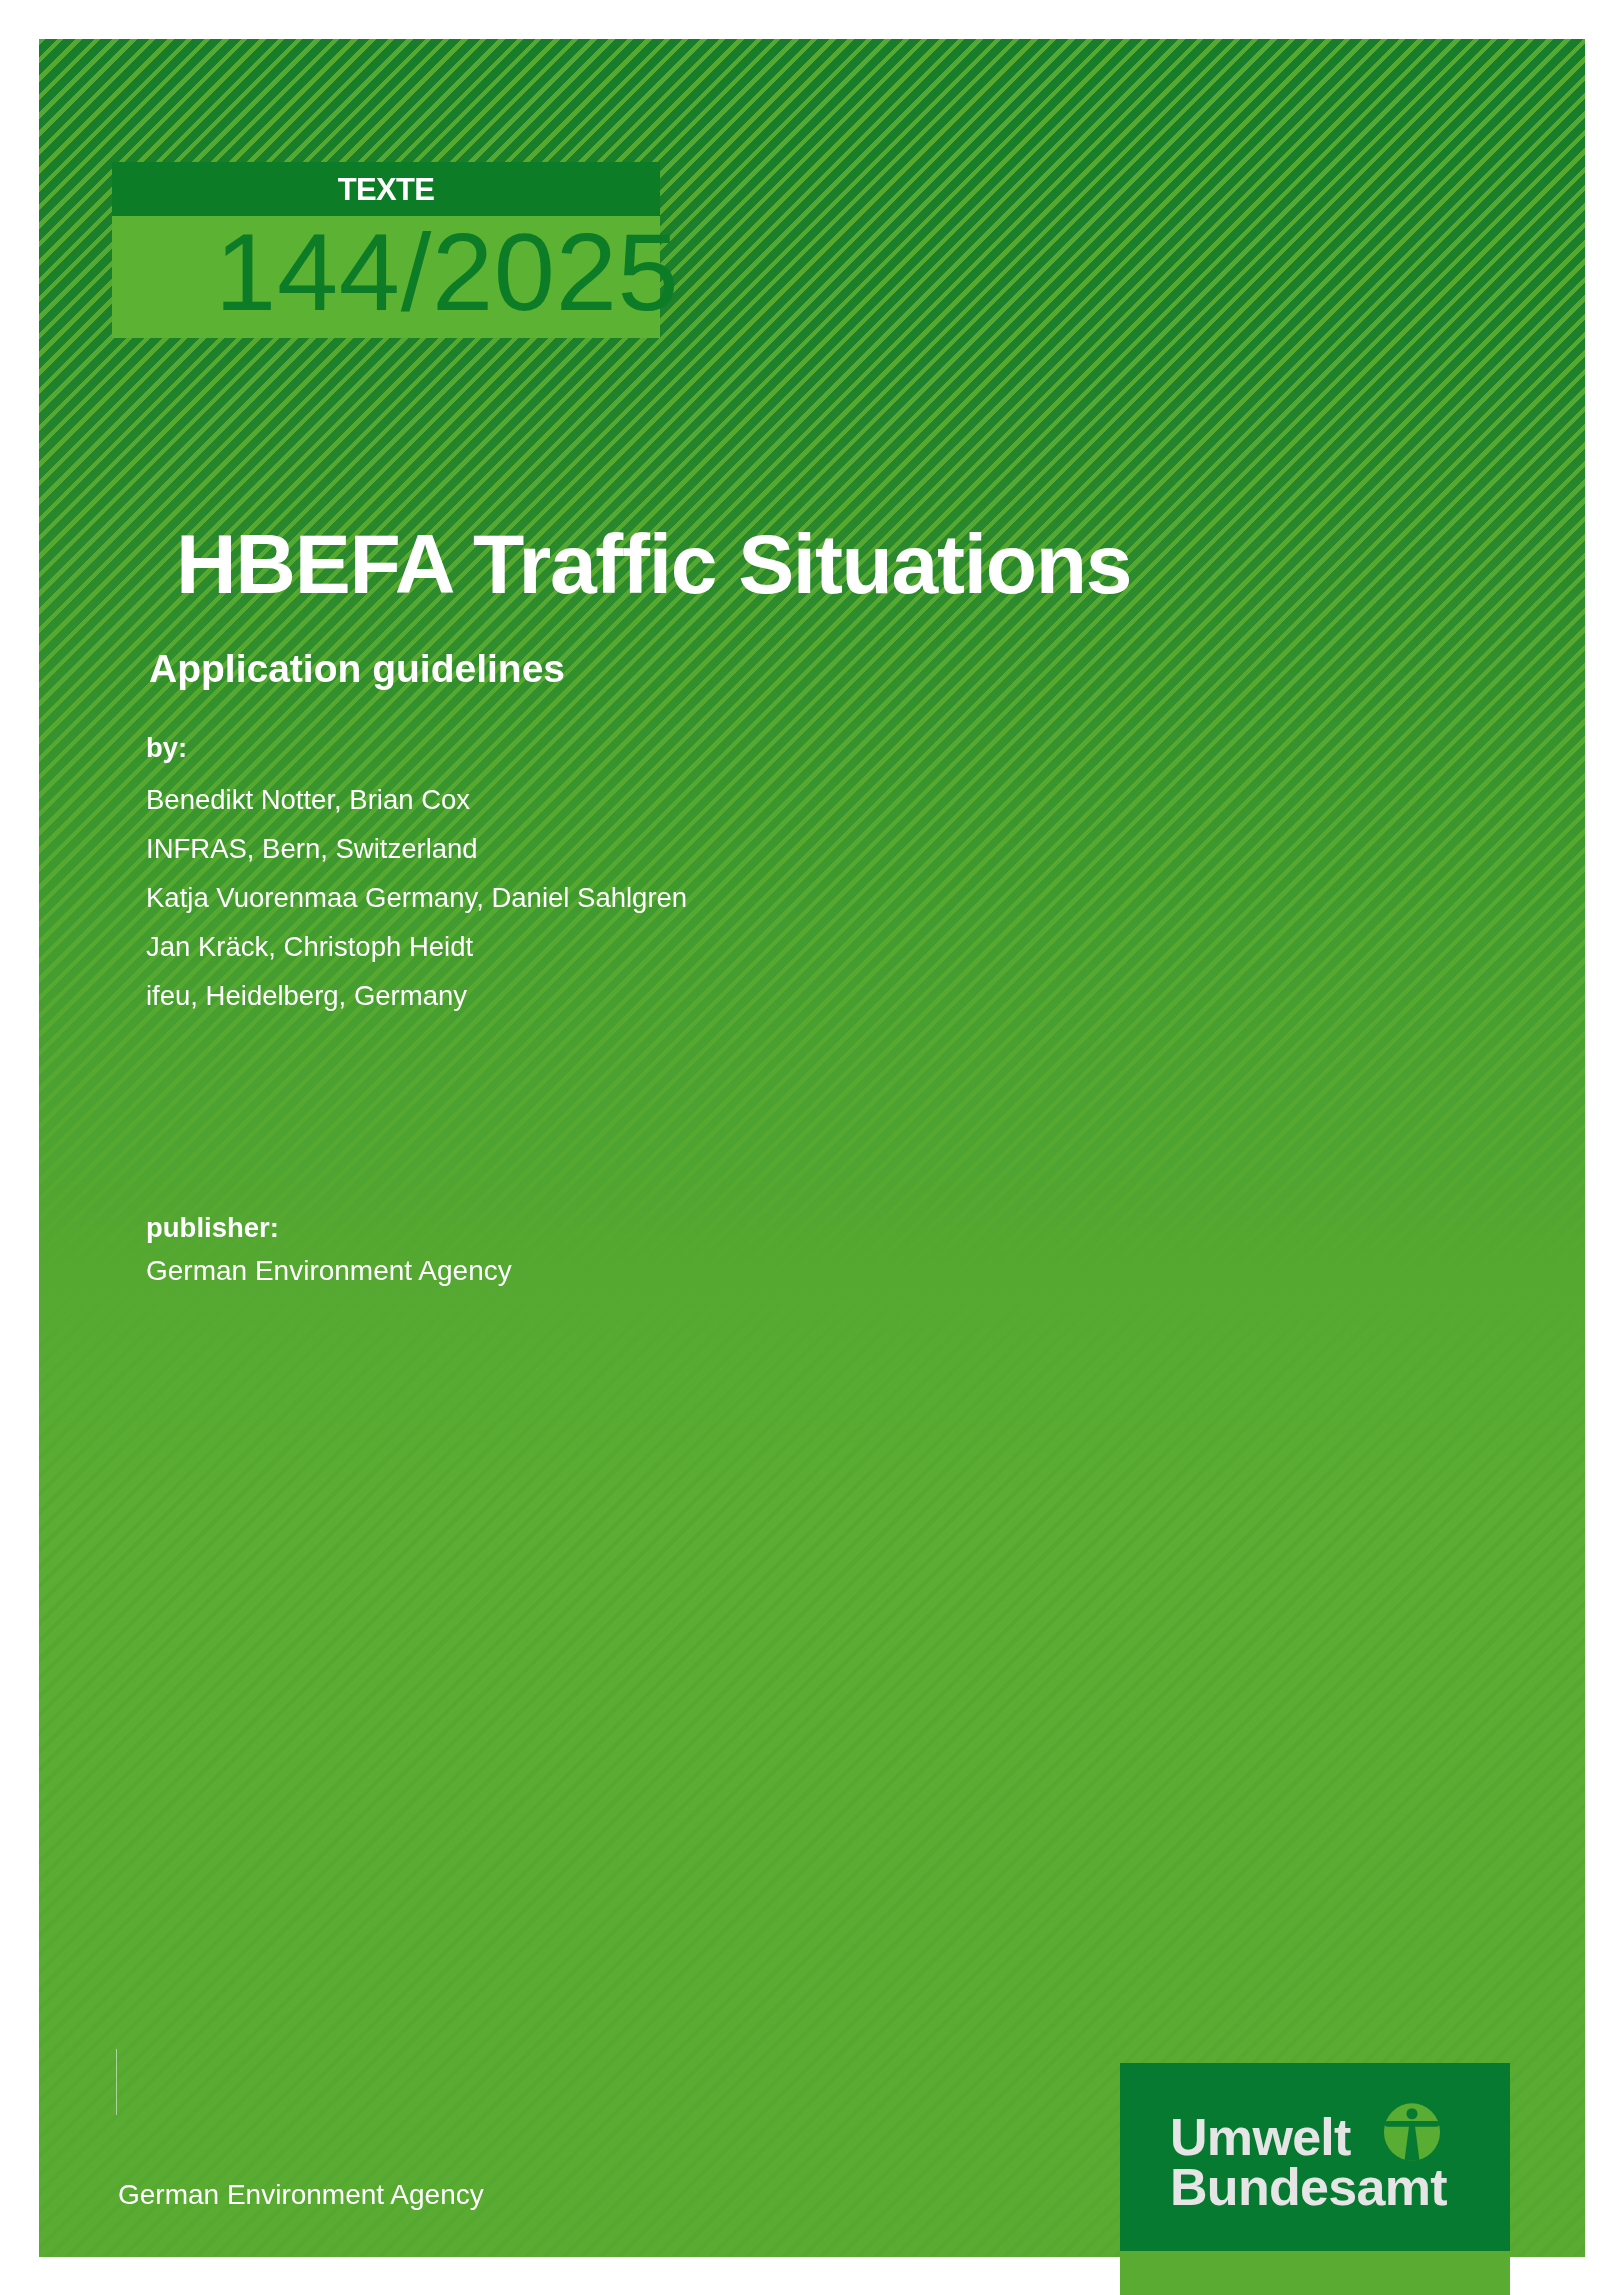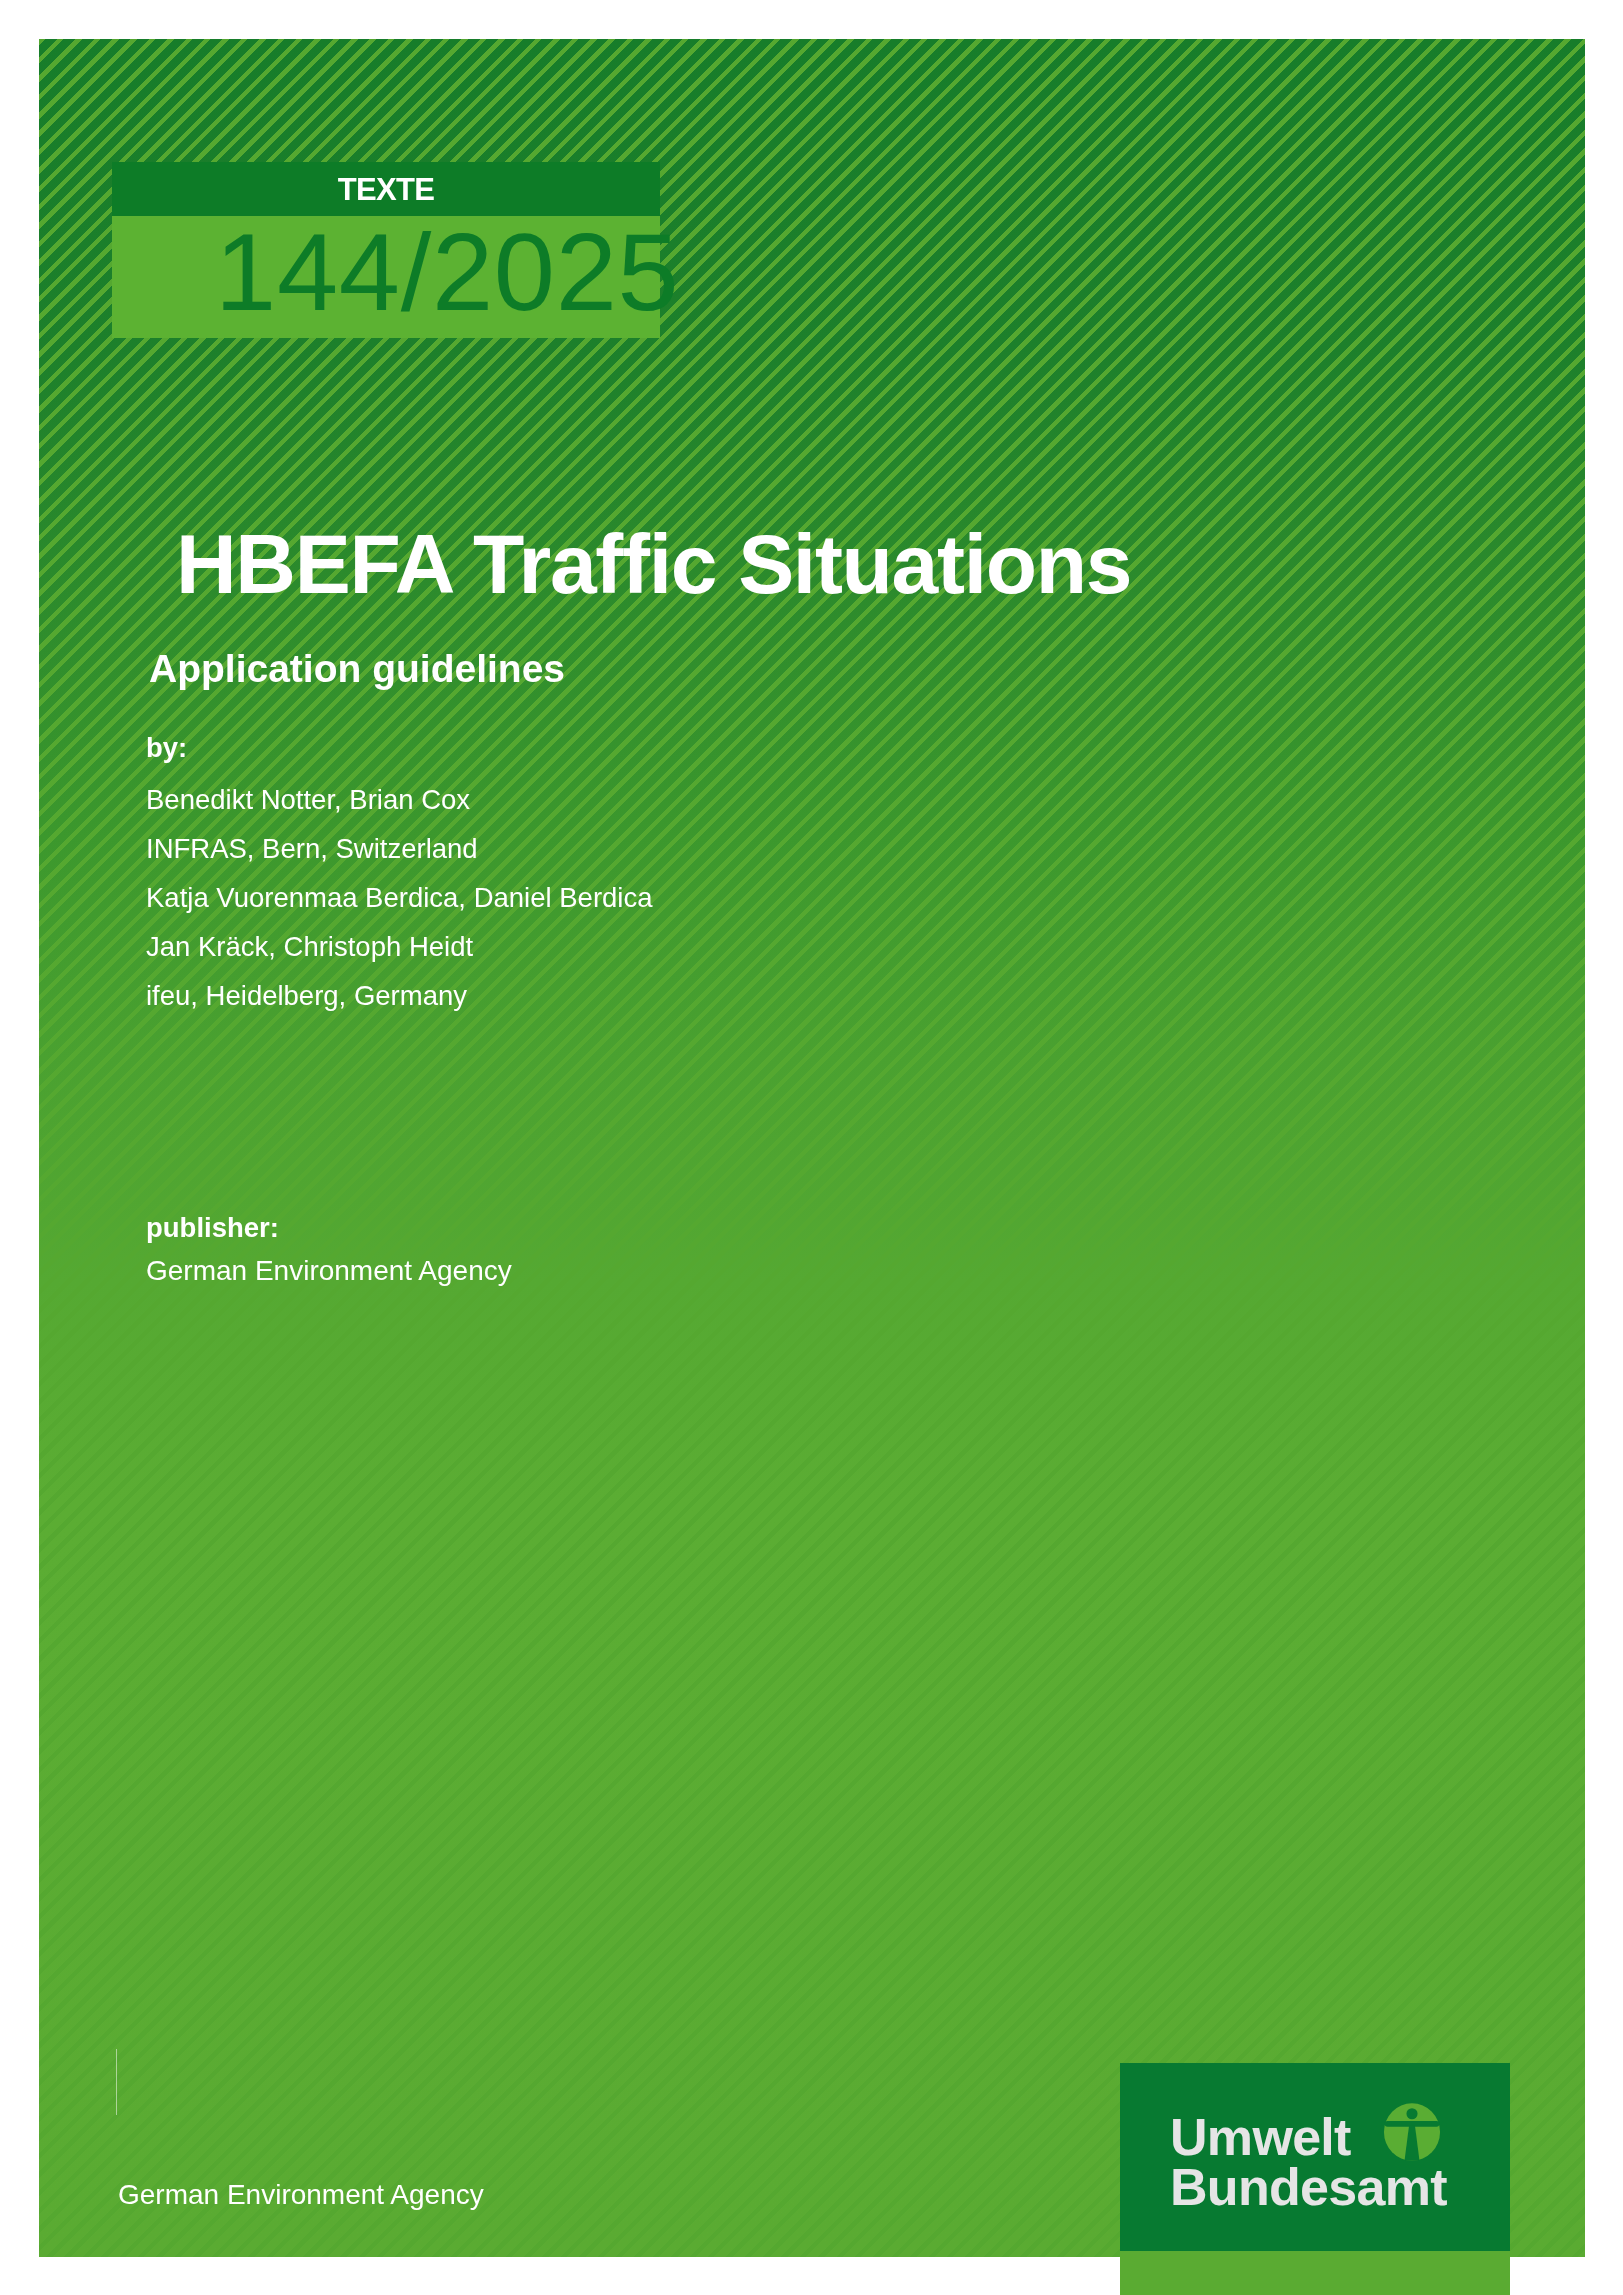--- a/index.html
+++ b/index.html
@@ -99,21 +99,21 @@
 
   <div class="title">HBEFA Traffic Situations</div>
 
   <div class="subtitle">Application guidelines</div>
 
   <div class="by-label">by:</div>
 
   <div class="authors">
     <div>Benedikt Notter, Brian Cox</div>
     <div>INFRAS, Bern, Switzerland</div>
-    <div>Katja Vuorenmaa Berdica, Daniel Berdica</div>
+    <div>Katja Vuorenmaa Germany, Daniel Sahlgren</div>
     <div>Jan Kräck, Christoph Heidt</div>
     <div>ifeu, Heidelberg, Germany</div>
   </div>
 
   <div class="publisher">
     <div class="label">publisher:</div>
     <div>German Environment Agency</div>
   </div>
 
   <div class="fold-mark"></div>

